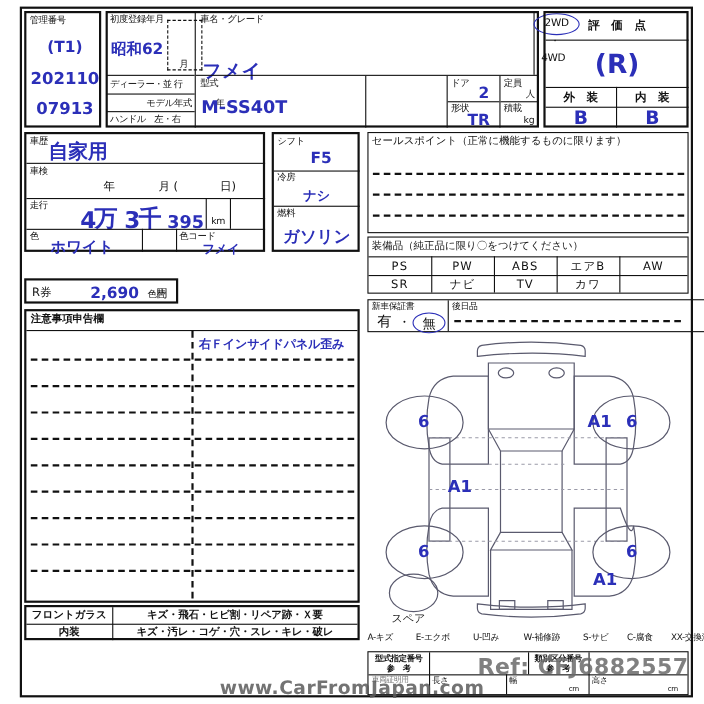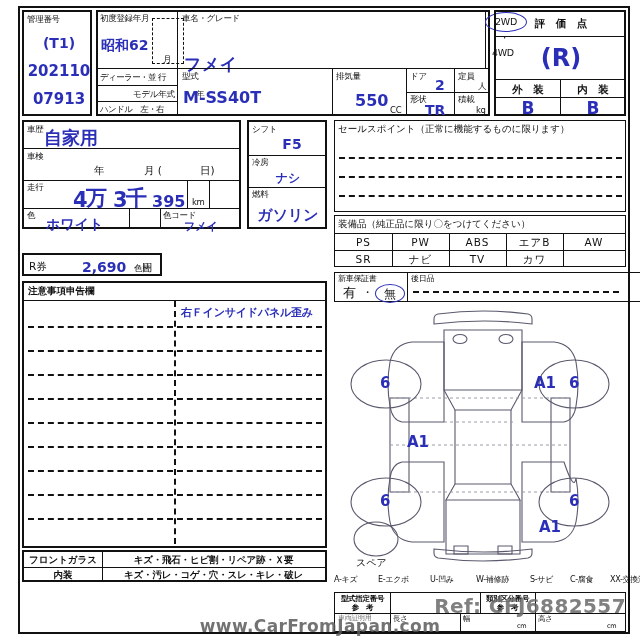--- a/index.html
+++ b/index.html
@@ -102,25 +102,20 @@
   <div class="lbl9" style="position:absolute;left:500px;top:34px;font-size:9px;">・</div>
   <div class="lbl9" style="position:absolute;left:492px;top:48px;font-size:9.5px;">4WD</div>
 
   <div class="hline" style="left:178px;top:68px;width:311px;"></div>
   <div class="abs" style="left:178px;top:69px;width:154px;height:47px;">
     <div class="lbl" style="position:absolute;left:4px;top:3px;">型式</div>
     <div class="val" style="position:absolute;left:5px;top:19px;font-size:16px;">M-SS40T</div>
   </div>
   <div class="vline" style="left:332px;top:69px;height:47px;"></div>
 
-  <div class="abs" style="left:333px;top:69px;width:73px;height:47px;">
-    <div class="lbl" style="position:absolute;left:3px;top:3px;">排気量</div>
-    <div class="val" style="position:absolute;left:22px;top:22px;font-size:16px;">550</div>
-    <div class="lbl" style="position:absolute;left:57px;top:37px;">CC</div>
-  </div>
   <div class="vline" style="left:406px;top:69px;height:47px;"></div>
 
   <div class="abs" style="left:407px;top:69px;width:47px;height:23px;">
     <div class="lbl" style="position:absolute;left:3px;top:3px;">ドア</div>
     <div class="val" style="position:absolute;left:28px;top:8px;font-size:14px;">2</div>
   </div>
   <div class="hline" style="left:407px;top:92px;width:47px;"></div>
   <div class="abs" style="left:407px;top:93px;width:47px;height:23px;">
     <div class="lbl" style="position:absolute;left:3px;top:2px;">形状</div>
     <div class="val" style="position:absolute;left:18px;top:9px;font-size:14px;">TR</div>

